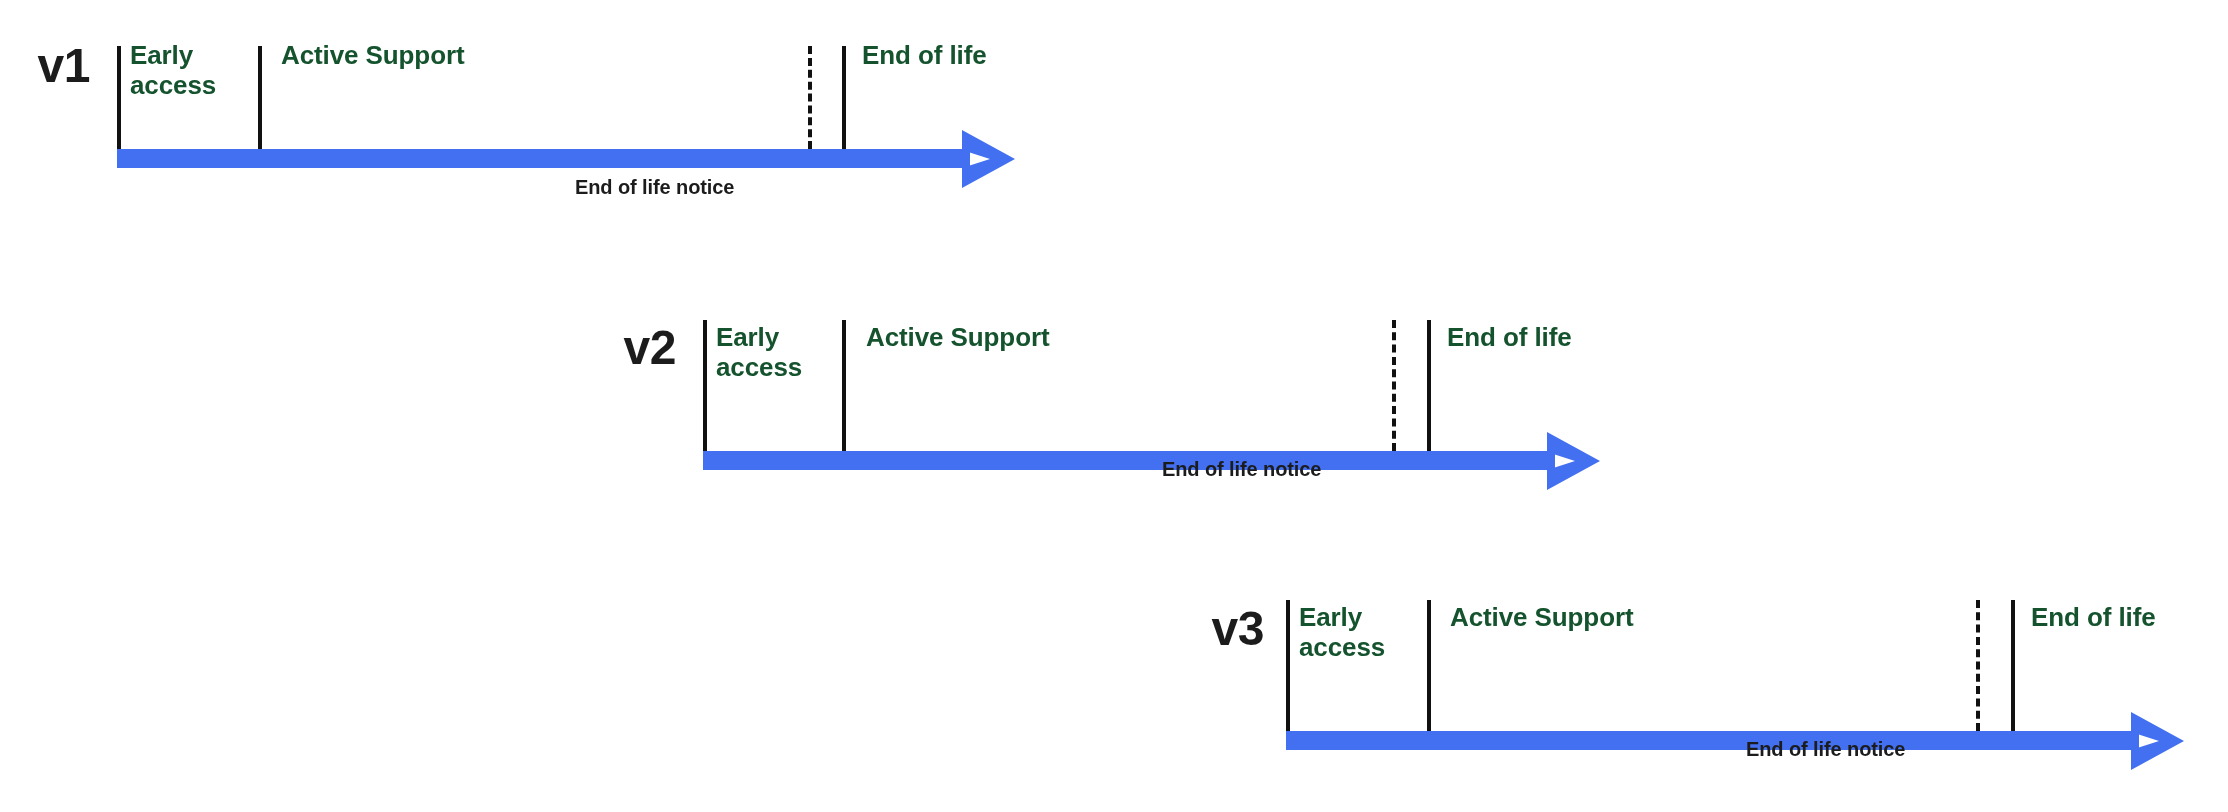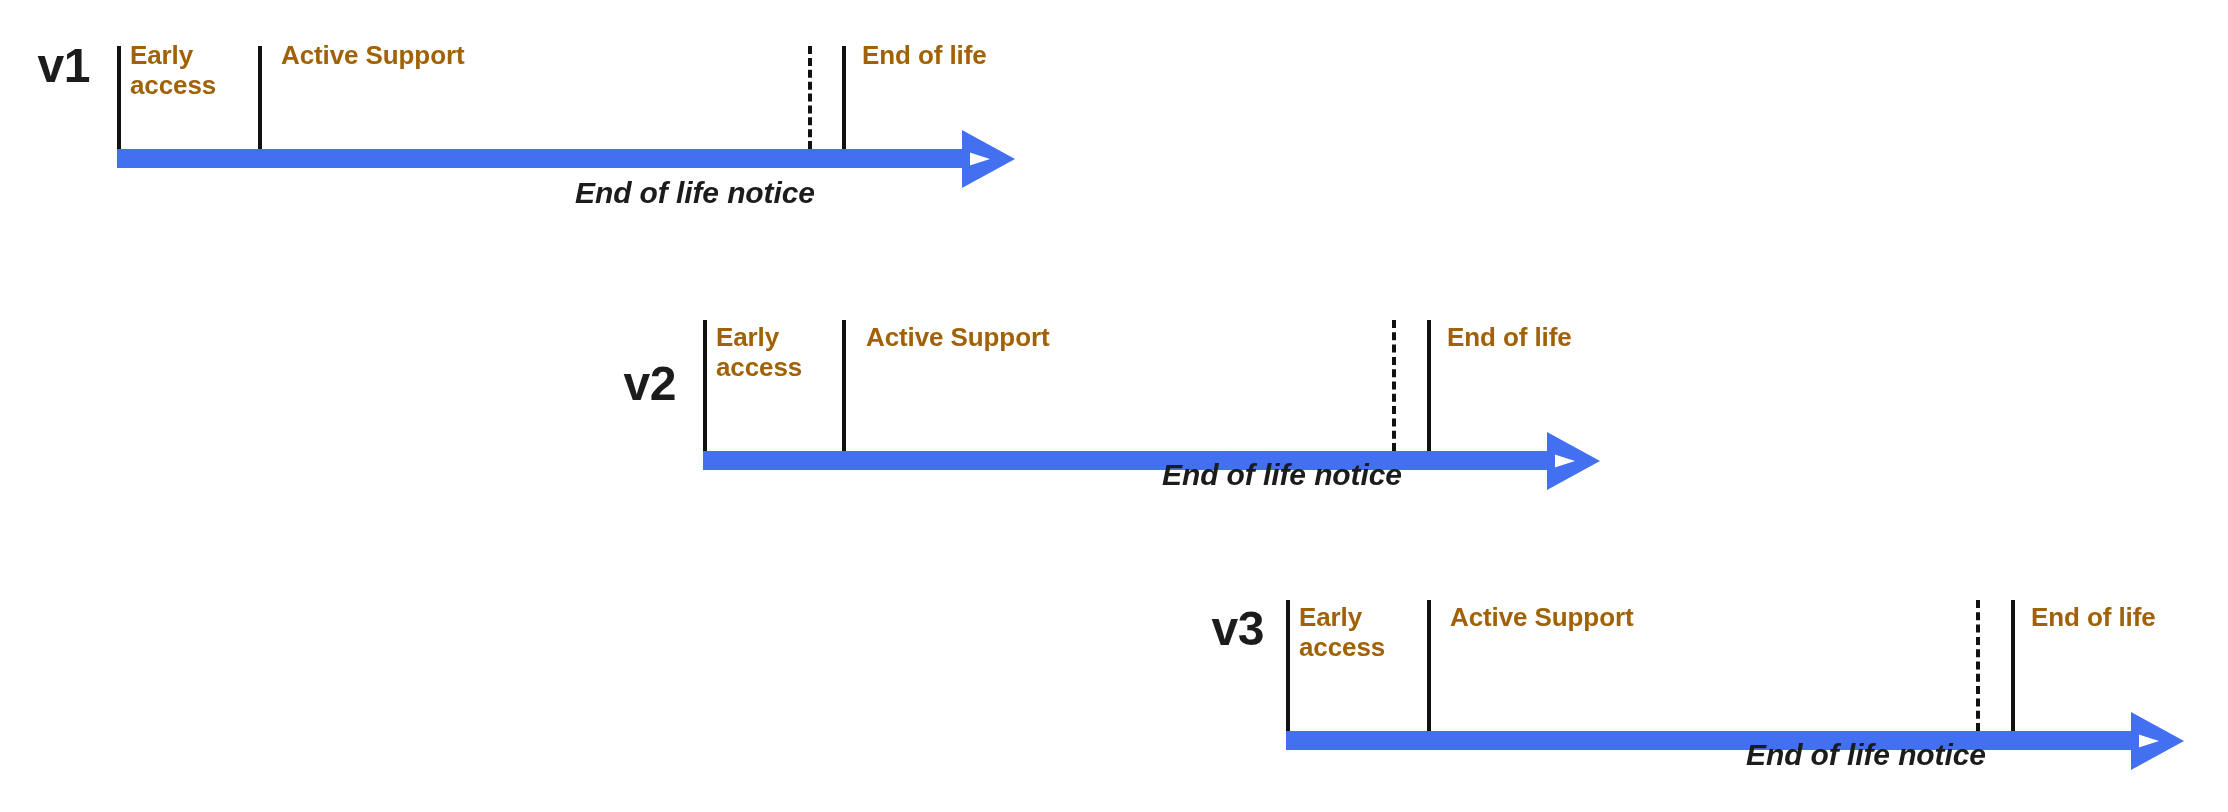--- a/index.html
+++ b/index.html
@@ -36,43 +36,42 @@
     background:none;
     width:0;
     border-left:4px dashed #111111;
   }
 
   
   .phase-label{
     position:absolute;
     font-size:26px;
     font-weight:700;
-    color:#a16207;
+    color:#14532d;
     line-height:1.16;
     white-space:pre-line;
     letter-spacing:-0.1px;
   }
 
   
   .bar{
     position:absolute;
     height:19px;
     background:var(--accent,#4270f0);
   }
   .arrow-svg{position:absolute;overflow:visible;}
 
   
   .bar-caption{
     position:absolute;
-    font-size:30px;
+    font-size:20px;
     font-weight:700;
     color:#1c1c1c;
     white-space:nowrap;
     letter-spacing:-0.1px;
-    font-style:italic;
   }
 </style>
 </head>
 <body>
 
 <div class="canvas">
 
   <div class="track">
     <div class="ver-label" style="right:2138px;top:42px;">v1</div>
 
@@ -88,21 +87,21 @@
 
     <div class="bar" style="left:117px;top:149px;width:853px;--accent:#4270f0;"></div>
     <svg class="arrow-svg" style="left:960px;top:128px;width:70px;height:62px;" viewBox="0 0 70 62">
       <polygon points="2,2 55,31 2,60 2,40 30,31 2,22" fill="#4270f0"></polygon>
     </svg>
 
     <div class="bar-caption" style="left:575px;top:176px;">End of life notice</div>
   </div>
 
   <div class="track">
-    <div class="ver-label" style="right:1552px;top:324px;margin-top:36px;">v2</div>
+    <div class="ver-label" style="right:1552px;top:324px;">v2</div>
 
     <div class="divider" style="left:703px;top:320px;height:131px;"></div>
     <div class="divider" style="left:842px;top:320px;height:131px;"></div>
     <div class="divider dashed" style="left:1392px;top:320px;height:131px;"></div>
     <div class="divider" style="left:1427px;top:320px;height:131px;"></div>
 
     <div class="phase-label" style="left:716px;top:322px;">Early
 access</div>
     <div class="phase-label" style="left:866px;top:322px;">Active Support</div>
     <div class="phase-label" style="left:1447px;top:322px;">End of life</div>

